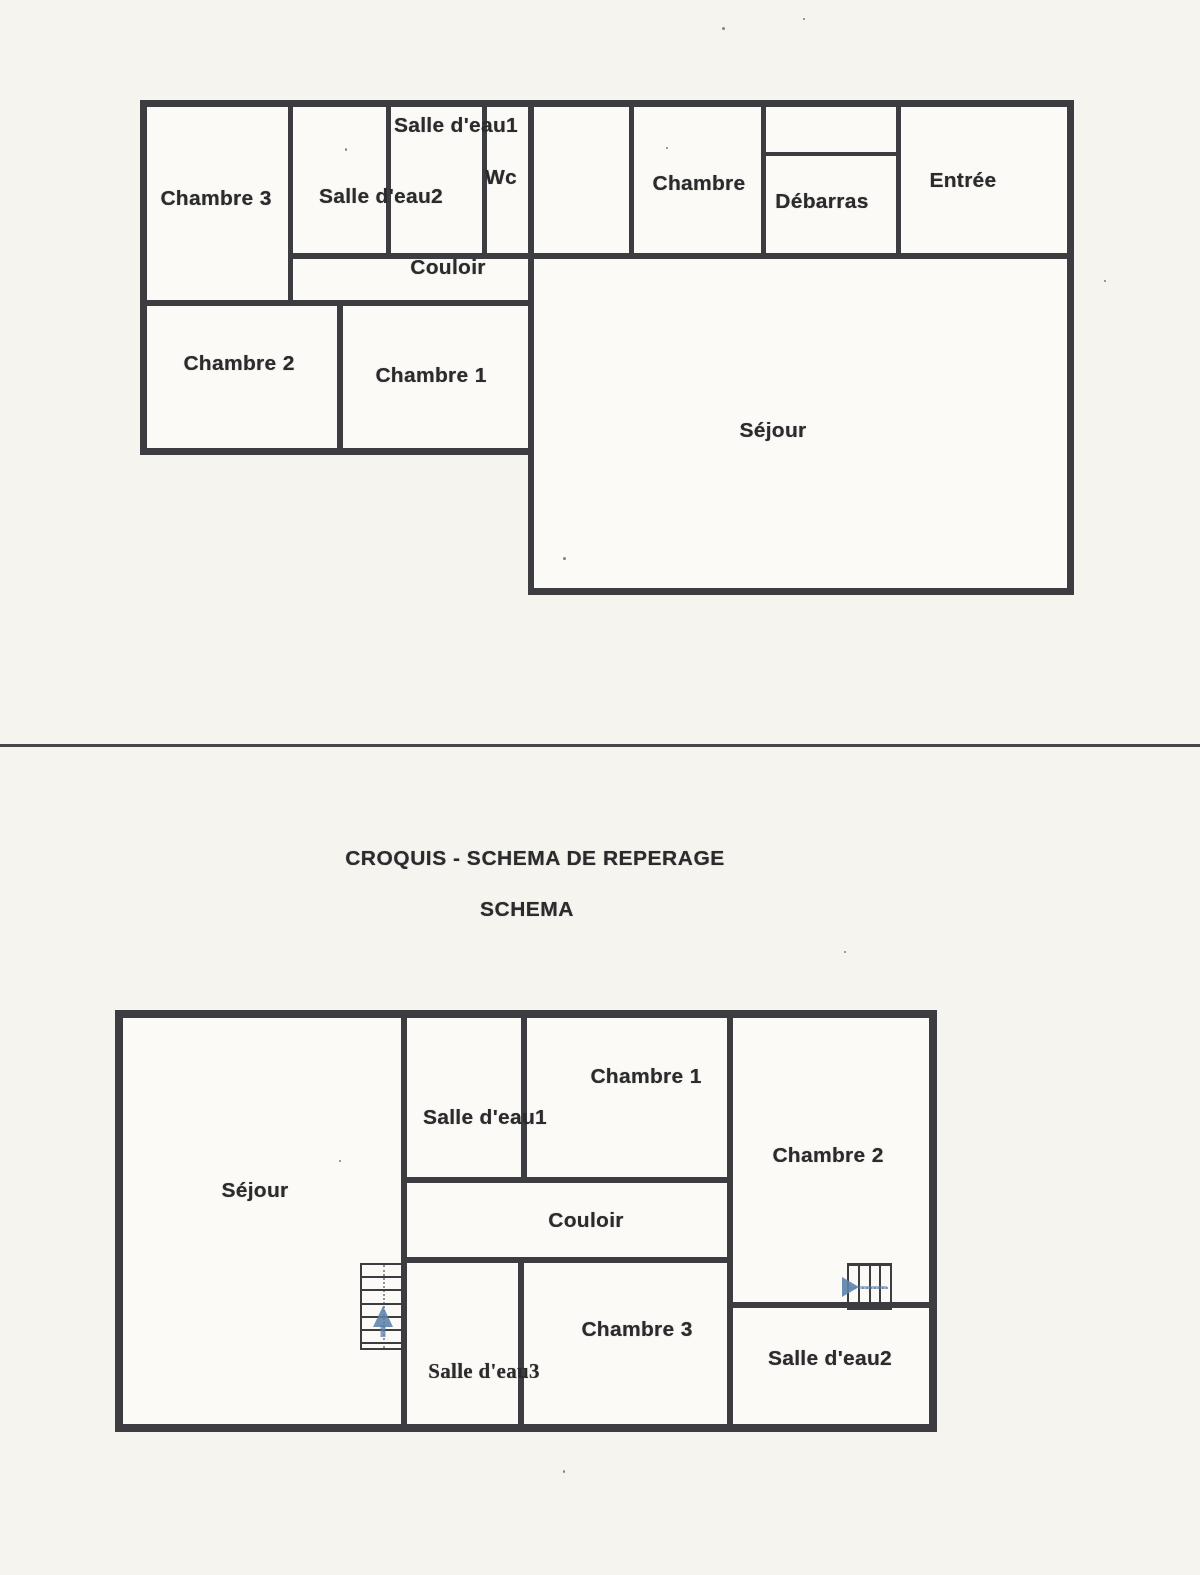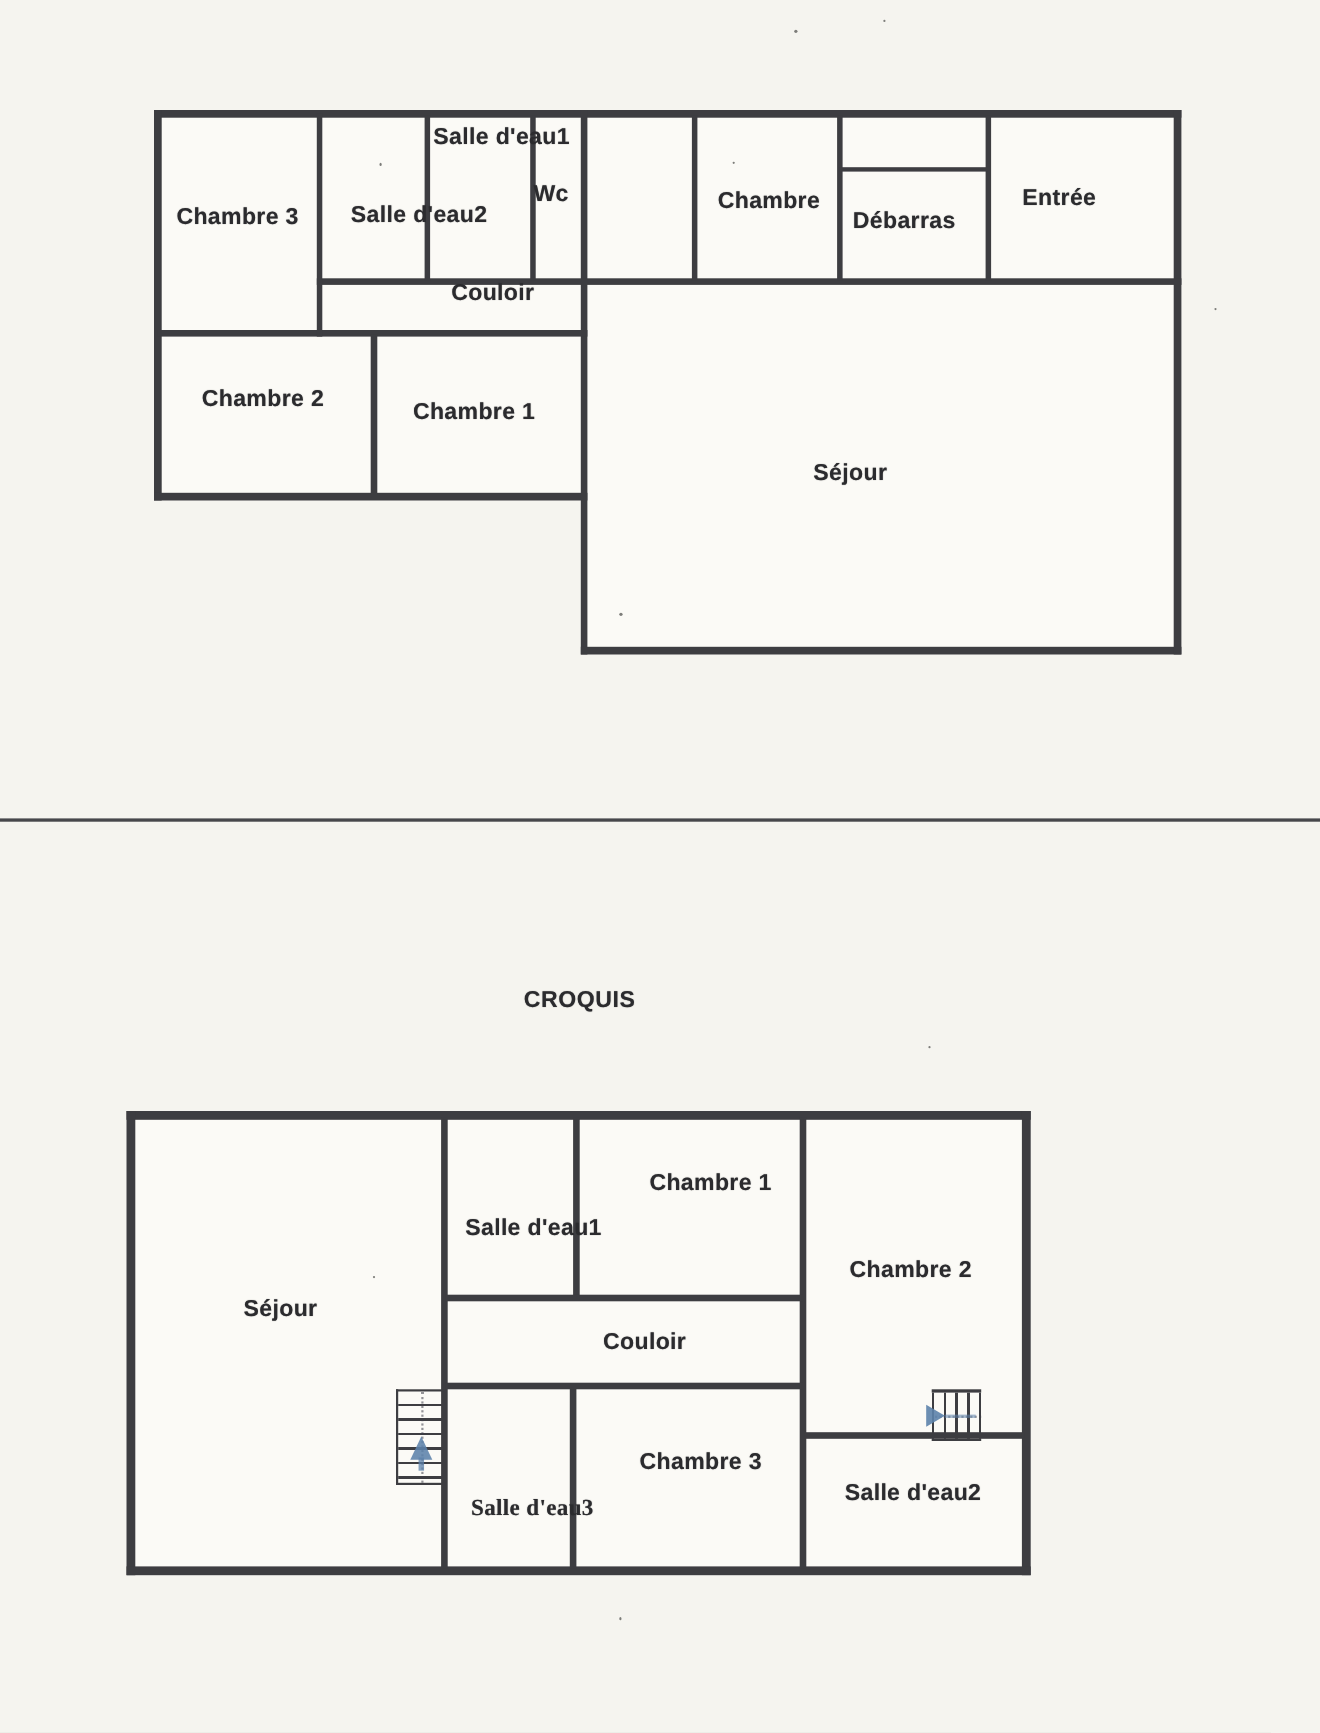--- a/index.html
+++ b/index.html
@@ -148,21 +148,22 @@
     <div class="room-label" style="left:822px;top:201px;">Débarras</div>
     <div class="room-label" style="left:963px;top:180px;">Entrée</div>
     <div class="room-label" style="left:448px;top:267px;">Couloir</div>
     <div class="room-label" style="left:239px;top:363px;">Chambre 2</div>
     <div class="room-label" style="left:431px;top:375px;">Chambre 1</div>
     <div class="room-label" style="left:773px;top:430px;">Séjour</div>
   </div>
 
   <div class="divider"></div>
 
-  <div class="title-line" style="left:527px;top:909px;">CROQUIS</div>
+  <div class="title-line" style="left:535px;top:858px;">CROQUIS - SCHEMA DE REPERAGE</div>
+  <div class="title-line" style="left:527px;top:909px;">SCHEMA</div>
 
   <div>
 
     <div class="room-fill" style="left:115px;top:1010px;width:822px;height:422px;"></div>
 
     <div class="wall" style="left:115px;top:1010px;width:822px;height:8px;"></div>
     <div class="wall" style="left:115px;top:1010px;width:8px;height:422px;"></div>
     <div class="wall" style="left:929px;top:1010px;width:8px;height:422px;"></div>
     <div class="wall" style="left:115px;top:1424px;width:822px;height:8px;"></div>
 

